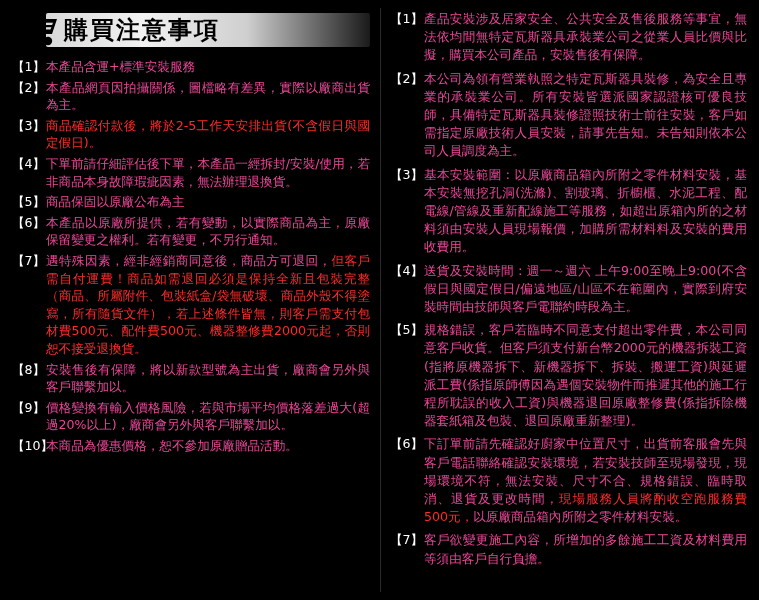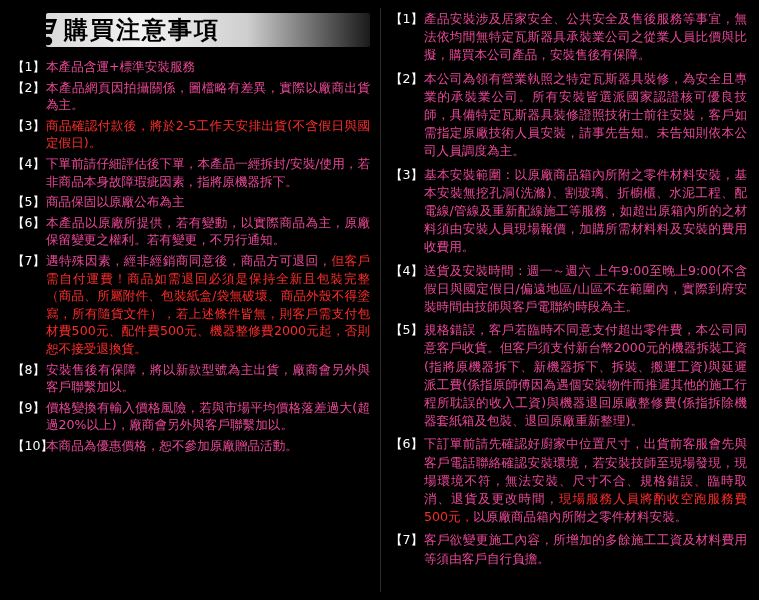--- a/index.html
+++ b/index.html
@@ -145,21 +145,21 @@
         <div class="item">
           <div class="num">【2】</div>
           <div class="txt"><span class="w">本產品網頁因拍攝關係，圖檔略有差異，實際以廠商出貨為主。</span></div>
         </div>
         <div class="item">
           <div class="num">【3】</div>
           <div class="txt"><span class="r">商品確認付款後，將於2-5工作天安排出貨(不含假日與國定假日)。</span></div>
         </div>
         <div class="item">
           <div class="num">【4】</div>
-          <div class="txt"><span class="w">下單前請仔細評估後下單，本產品一經拆封/安裝/使用，若非商品本身故障瑕疵因素，指將原機器拆下。</span></div>
+          <div class="txt"><span class="w">下單前請仔細評估後下單，本產品一經拆封/安裝/使用，若非商品本身故障瑕疵因素，無法辦理退換貨。</span></div>
         </div>
         <div class="item">
           <div class="num">【5】</div>
           <div class="txt"><span class="w">商品保固以原廠公布為主</span></div>
         </div>
         <div class="item">
           <div class="num">【6】</div>
           <div class="txt"><span class="w">本產品以原廠所提供，若有變動，以實際商品為主，原廠保留變更之權利。若有變更，不另行通知。</span></div>
         </div>
         <div class="item">

